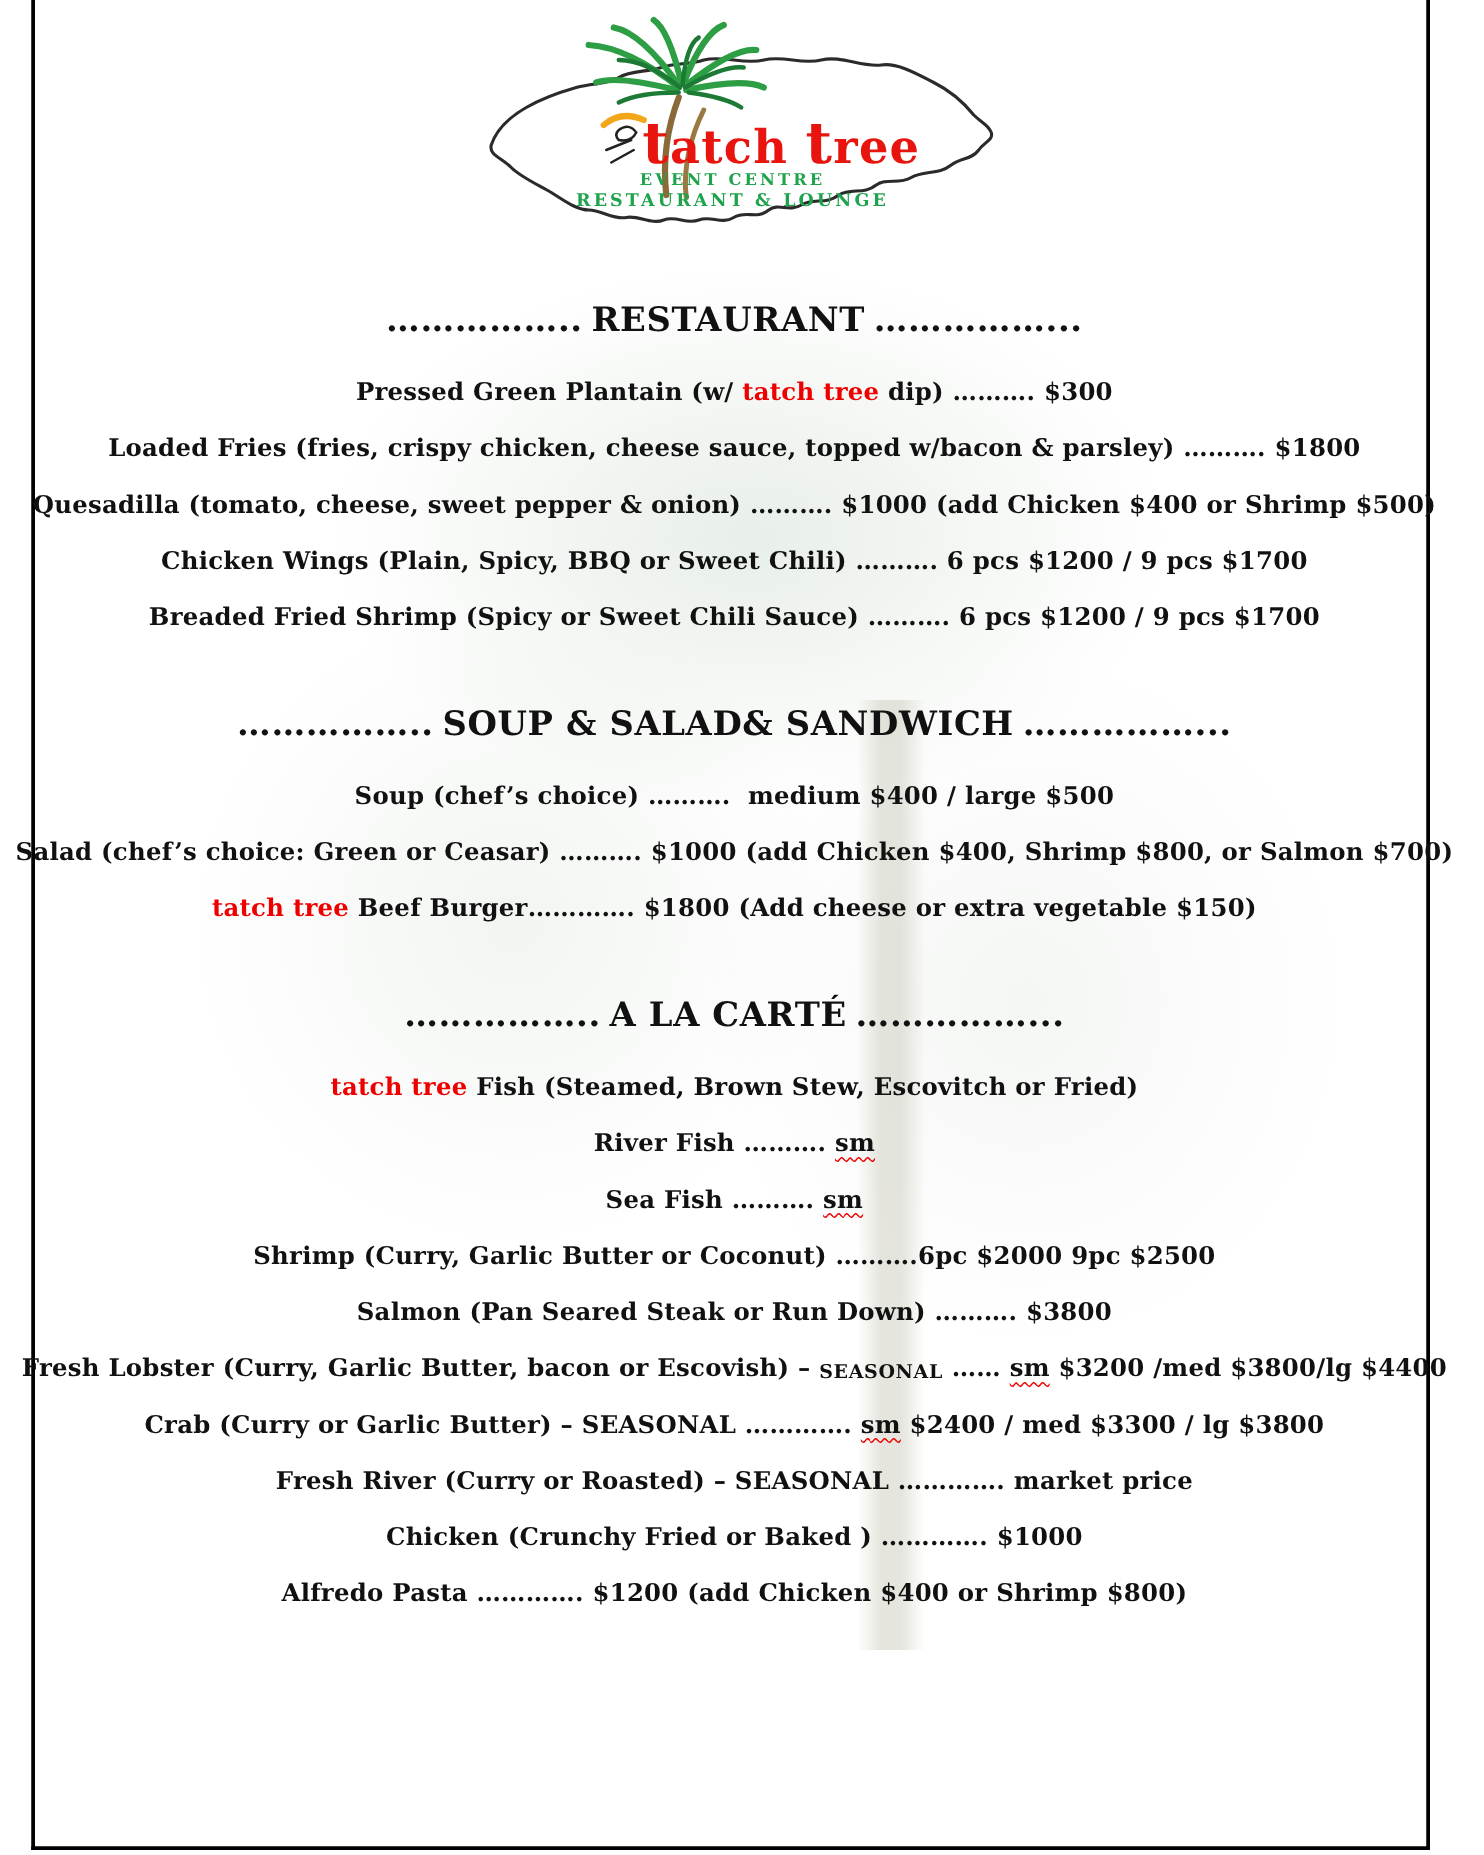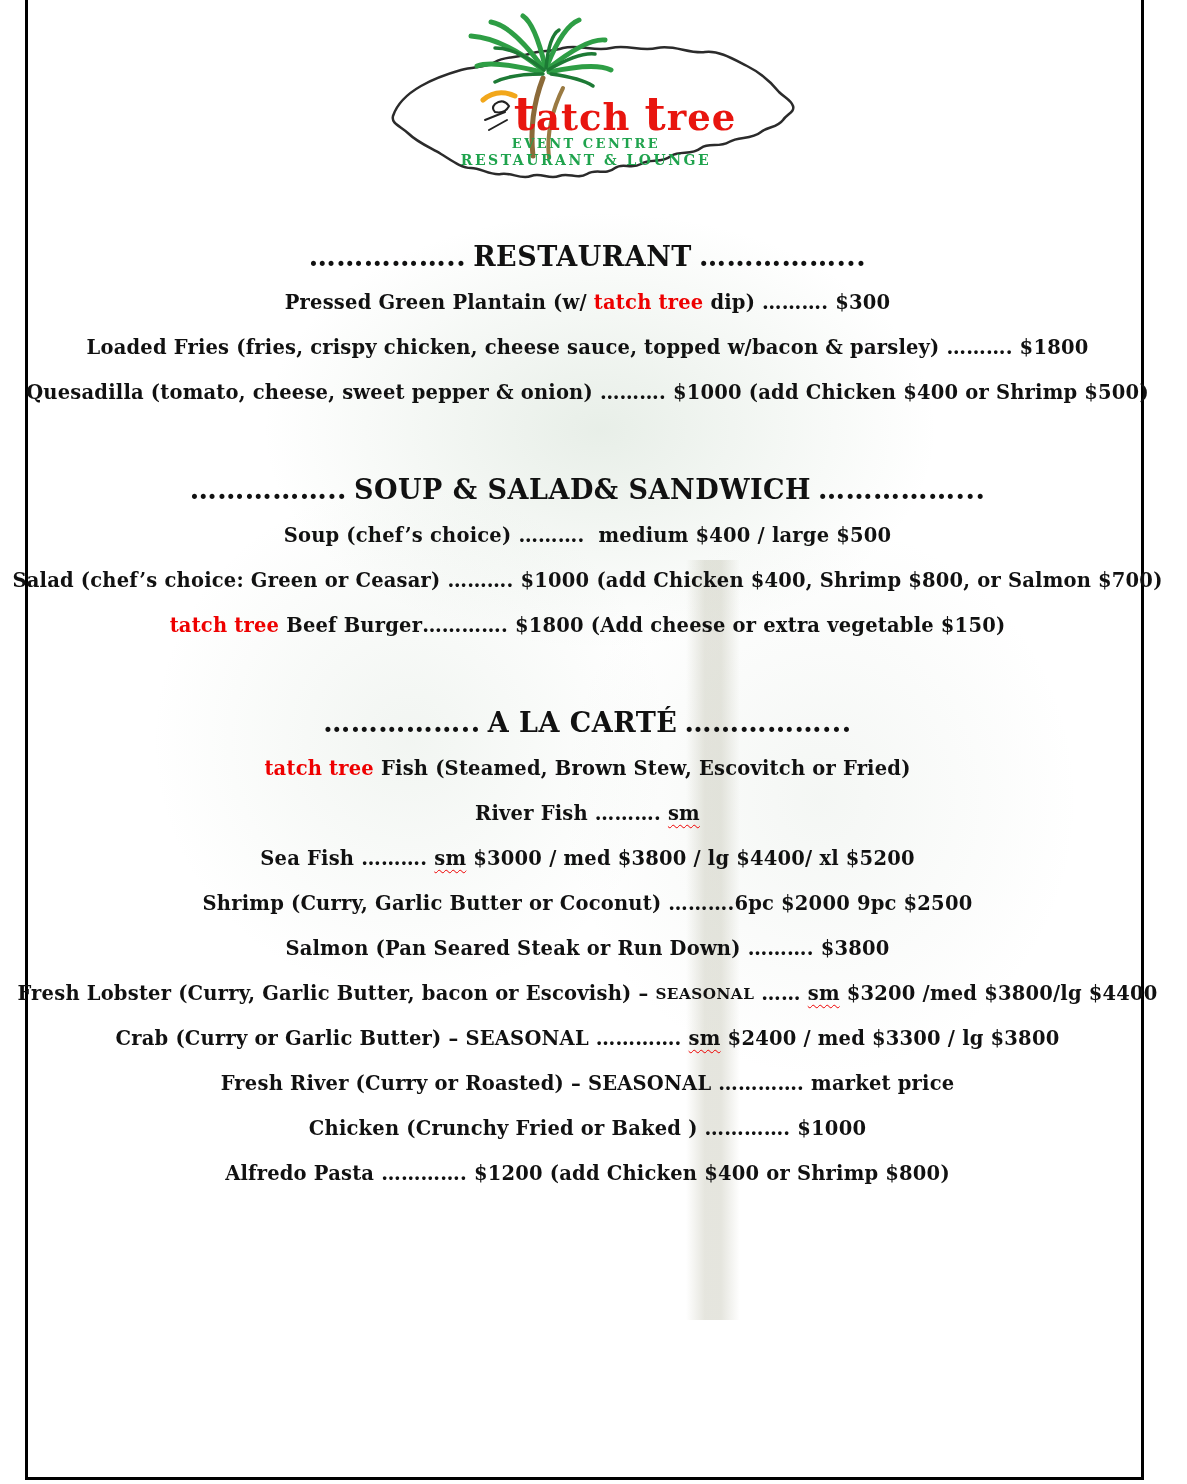--- a/index.html
+++ b/index.html
@@ -28,21 +28,21 @@
   text.subtitle{font-family:"DejaVu Serif","Liberation Serif",serif;font-weight:bold;fill:var(--logo-green,#1fa34d);letter-spacing:2.5px}
   text.subtitle.l1{font-size:13px}
   text.subtitle.l2{font-size:14px}
   .menu{position:absolute;left:28px;top:232px;width:1119px;text-align:center}
   .menu-section + .menu-section{margin-top:50px}
   .section-title{
     height:48px;display:flex;align-items:center;justify-content:center;
     font-size:27px;letter-spacing:.5px;white-space:nowrap;gap:7px;
   }
   .item{
-    height:45px;display:flex;align-items:center;justify-content:center;
+    height:45px;display:flex;align-items:flex-end;justify-content:center;
     font-size:19.5px;white-space:pre;letter-spacing:.2px;
   }
   .run-red{color:var(--accent-red,#e00)}
   .run-small{font-size:.78em;letter-spacing:.5px}
   .run-squiggle{
     text-decoration-line:underline;text-decoration-style:wavy;
     text-decoration-color:var(--accent-red,#e00);text-decoration-thickness:1px;
     text-underline-offset:4px;
   }
 </style>
@@ -102,40 +102,42 @@
 <main class="menu">
     <section class="menu-section">
       <div class="section-title">
         <span>……………..</span>
         <span>RESTAURANT</span>
         <span>……………...</span>
       </div>
       <div class="item"><span>Pressed Green Plantain (w/ </span><span class="run-red">tatch tree</span><span> dip) ………. $300</span></div>
       <div class="item"><span>Loaded Fries (fries, crispy chicken, cheese sauce, topped w/bacon &amp; parsley) ………. $1800</span></div>
       <div class="item"><span>Quesadilla (tomato, cheese, sweet pepper &amp; onion) ………. $1000 (add Chicken $400 or Shrimp $500)</span></div>
+      <div class="item"><span>Chicken Wings (Plain, Spicy, BBQ or Sweet Chili) ………. 6 pcs $1200 / 9 pcs $1700</span></div>
+      <div class="item"><span>Breaded Fried Shrimp (Spicy or Sweet Chili Sauce) ………. 6 pcs $1200 / 9 pcs $1700</span></div>
     </section>
     <section class="menu-section">
       <div class="section-title">
         <span>……………..</span>
         <span>SOUP &amp; SALAD&amp; SANDWICH</span>
         <span>……………...</span>
       </div>
       <div class="item"><span>Soup (chef’s choice) ……….&nbsp; medium $400 / large $500</span></div>
       <div class="item"><span>Salad (chef’s choice: Green or Ceasar) ………. $1000 (add Chicken $400, Shrimp $800, or Salmon $700)</span></div>
       <div class="item"><span class="run-red">tatch tree</span><span> Beef Burger…………. $1800 (Add cheese or extra vegetable $150)</span></div>
     </section>
     <section class="menu-section">
       <div class="section-title">
         <span>……………..</span>
         <span>A LA CARTÉ</span>
         <span>……………...</span>
       </div>
       <div class="item"><span class="run-red">tatch tree</span><span> Fish (Steamed, Brown Stew, Escovitch or Fried)</span></div>
       <div class="item"><span>River Fish ………. </span><span class="run-squiggle">sm</span></div>
-      <div class="item"><span>Sea Fish ………. </span><span class="run-squiggle">sm</span><span> $3000 / med $3800 / lg $4400/ xl $5200</span></div>
+      <div class="item"><span>Sea Fish ………. </span><span class="run-squiggle">sm</span></div>
       <div class="item"><span>Shrimp (Curry, Garlic Butter or Coconut) ……….6pc $2000 9pc $2500</span></div>
       <div class="item"><span>Salmon (Pan Seared Steak or Run Down) ………. $3800</span></div>
       <div class="item"><span>Fresh Lobster (Curry, Garlic Butter, bacon or Escovish) – </span><span class="run-small">SEASONAL</span><span> …… </span><span class="run-squiggle">sm</span><span> $3200 /med $3800/lg $4400</span></div>
       <div class="item"><span>Crab (Curry or Garlic Butter) – SEASONAL …………. </span><span class="run-squiggle">sm</span><span> $2400 / med $3300 / lg $3800</span></div>
       <div class="item"><span>Fresh River (Curry or Roasted) – SEASONAL …………. market price</span></div>
       <div class="item"><span>Chicken (Crunchy Fried or Baked ) …………. $1000</span></div>
       <div class="item"><span>Alfredo Pasta …………. $1200 (add Chicken $400 or Shrimp $800)</span></div>
     </section>
   </main>
 

